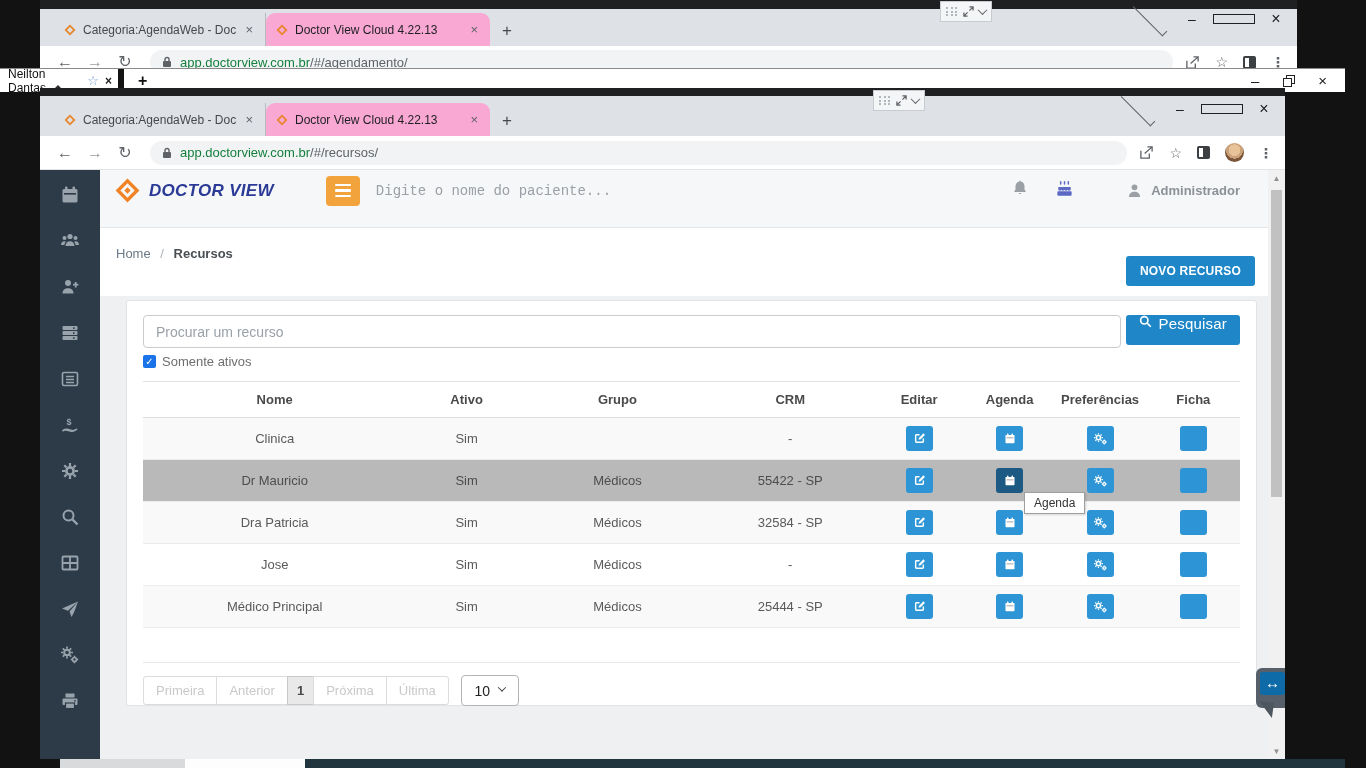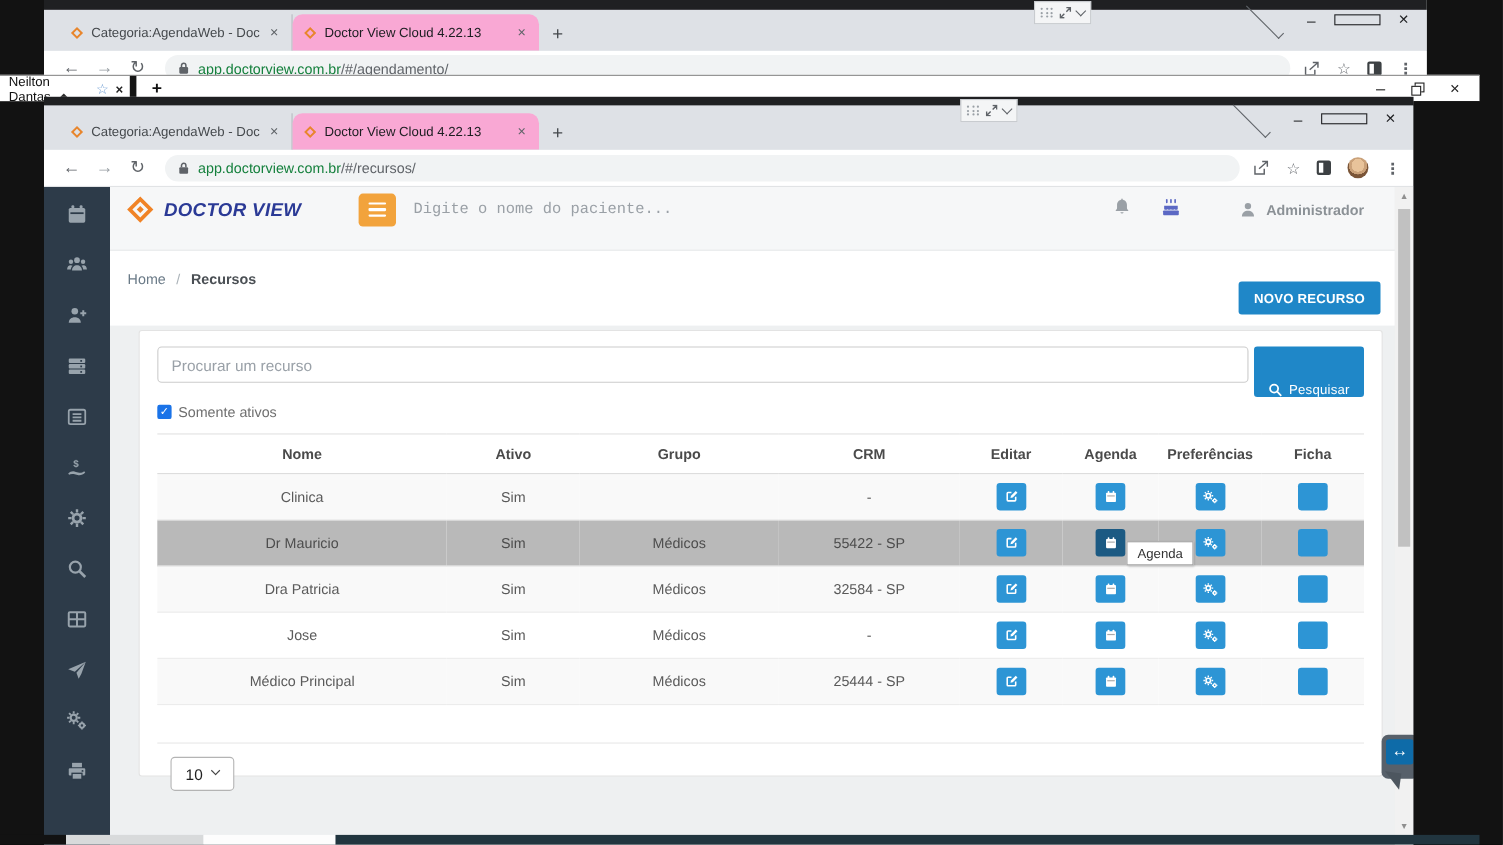--- a/index.html
+++ b/index.html
@@ -106,21 +106,21 @@
                font-family:inherit;letter-spacing:.2px;}
   .new-resource{position:absolute;right:13px;bottom:10px;padding:8px 14px;}
 
   
   .panel{position:relative;margin:4px 11px 0 26px;height:406px;background:#fff;border:1px solid #e3e3e3;
          border-radius:3px;padding:14px 16px;}
   .searchline{display:flex;gap:5px;}
   .resource-input{flex:1;height:33px;border:1px solid #ccc;border-radius:4px;padding:0 12px;font-size:14px;
                   color:#333;outline:none;font-family:inherit;}
   .resource-input::placeholder{color:#9aa1a8;}
-  .search-btn{height:46px;padding:0 13px;display:flex;align-items:flex-end;gap:6px;font-size:12px;font-weight:normal;}
+  .search-btn{height:30px;padding:0 13px;display:flex;align-items:flex-start;gap:6px;font-size:15px;font-weight:normal;}
   .chk-row{display:flex;align-items:center;gap:6px;margin-top:6px;font-size:13px;color:#6f6f6f;}
   .chk{width:13px;height:13px;background:#1a73e8;border-radius:2px;color:#fff;font-size:10px;line-height:13px;
        text-align:center;font-weight:bold;}
 
   table.res{width:100%;border-collapse:collapse;margin-top:12px;table-layout:fixed;}
   table.res th{font-size:13px;color:#4a4a4a;font-weight:bold;padding:10px 4px;text-align:center;
                border-top:1px solid #e2e2e2;border-bottom:1px solid #ddd;}
   table.res td{font-size:13px;color:#5a5a5a;text-align:center;height:42px;border-bottom:1px solid #ececec;padding:0 4px;}
   tr.stripe td{background:#f9f9f9;}
   tr.plain td{background:#fff;}
@@ -682,20 +682,27 @@
       <td>
         <button class="act ficha"></button>
       </td>
     </tr>
   </tbody>
           </table>
 
           <div class="tooltip">Agenda</div>
 
           <div class="pager-zone">
+            <div class="pgroup">
+              <button class="pbtn">Primeira</button>
+              <button class="pbtn">Anterior</button>
+              <button class="pbtn active">1</button>
+              <button class="pbtn">Próxima</button>
+              <button class="pbtn">Última</button>
+            </div>
             <div class="psize">
               <span>10</span>
               <span class="chev"></span>
             </div>
           </div>
         </div>
       </div>
 
       <div class="page-scrollbar">
         <span class="sb-arrow" style="top:4px;">▲</span>

